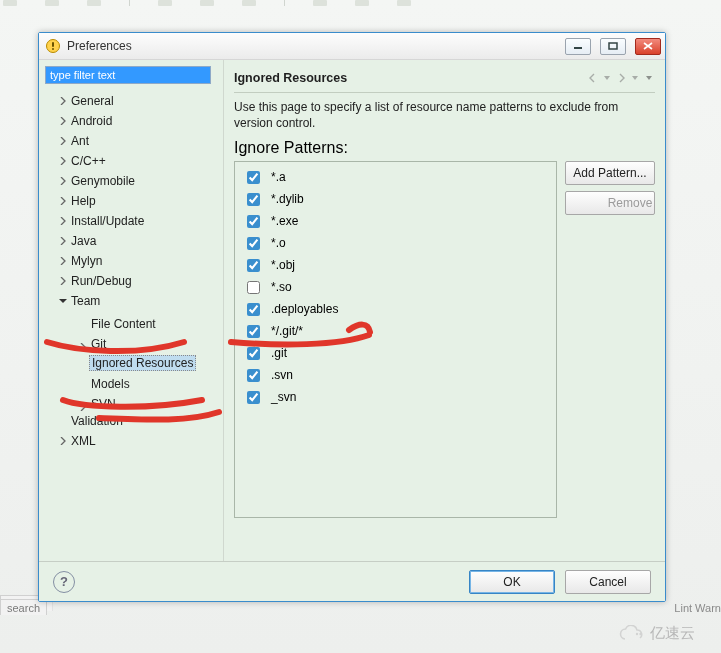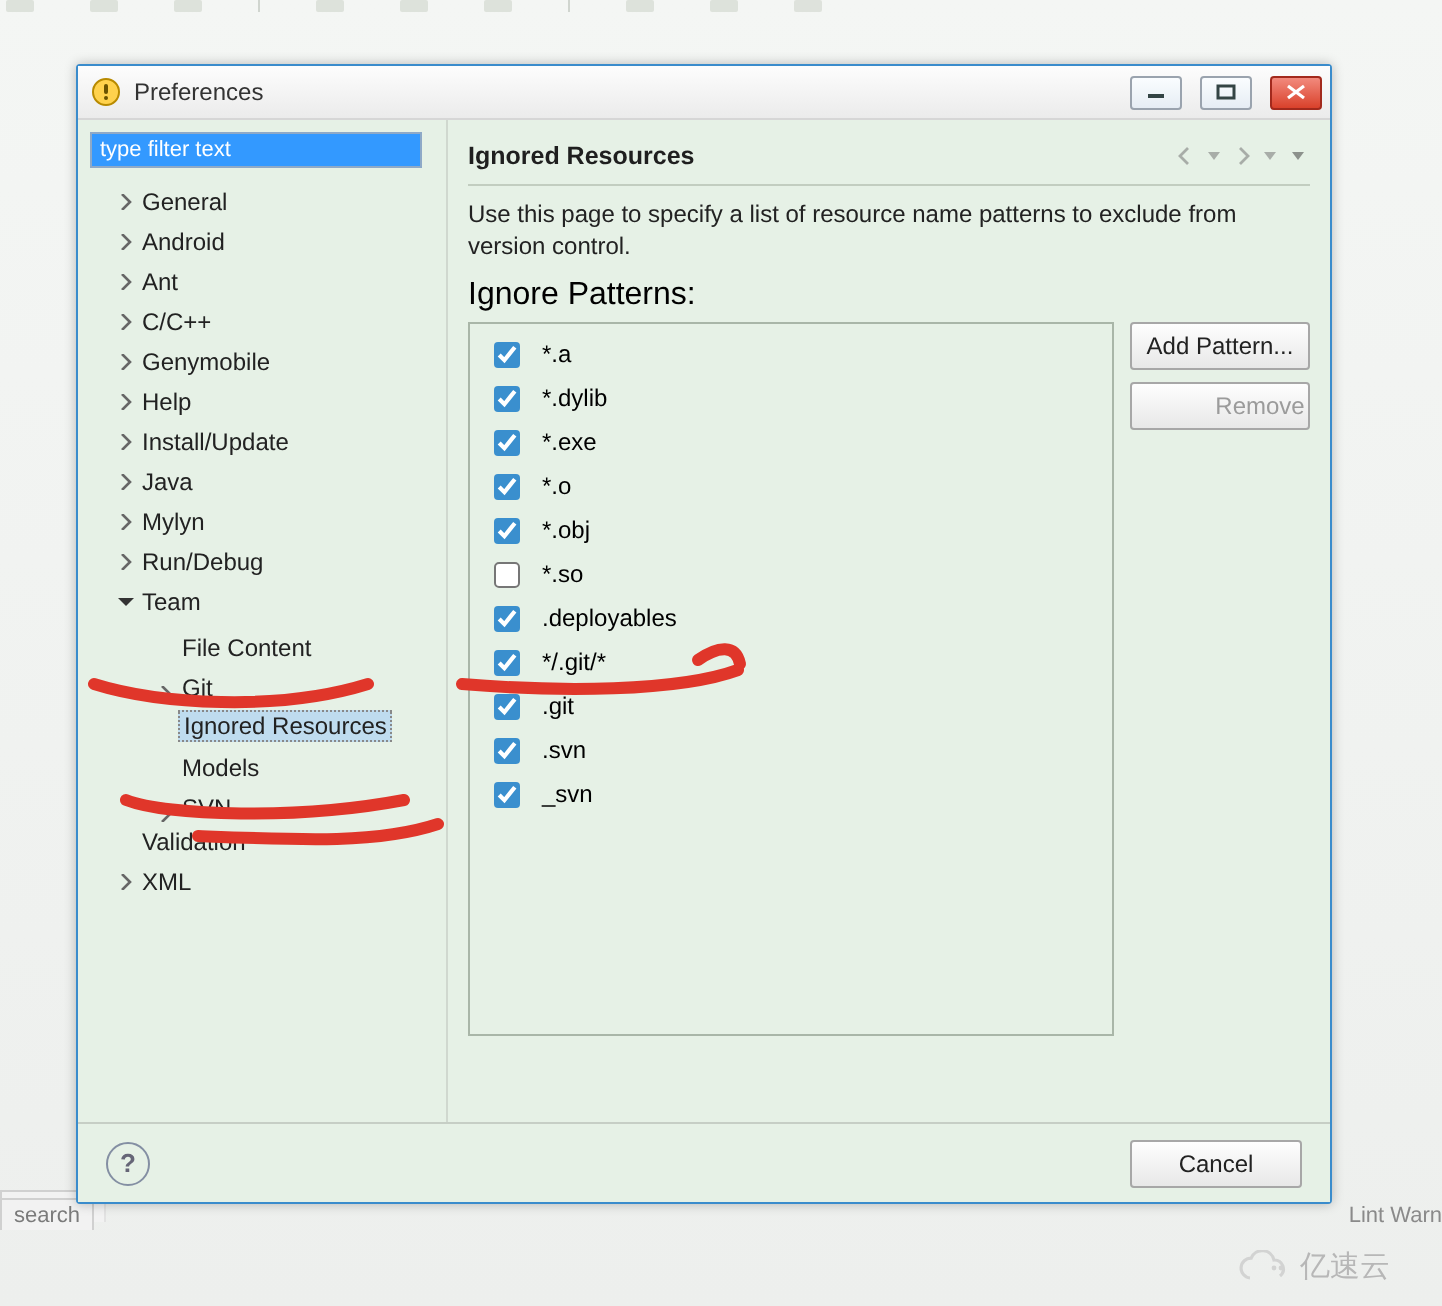--- a/index.html
+++ b/index.html
@@ -364,20 +364,21 @@
 
       <div class="bottom-right-btns">
         <div class="btn" style="width:104px">Restore Defaults</div>
         <div class="btn">Apply</div>
       </div>
     </div>
 
     <div class="footer">
       <div class="help-icon" title="Help">?</div>
       <div class="spacer"></div>
+      <div class="btn default">OK</div>
       <div class="btn">Cancel</div>
     </div>
 
     <svg class="anno" style="left:0; top:0;" width="628" height="543">
 
       <path d="M8 282 C 40 292, 100 296, 145 282"></path>
 
       <path d="M24 340 C 45 348, 110 350, 163 340"></path>
 
       <path d="M60 358 C 110 360, 150 362, 180 352"></path>

